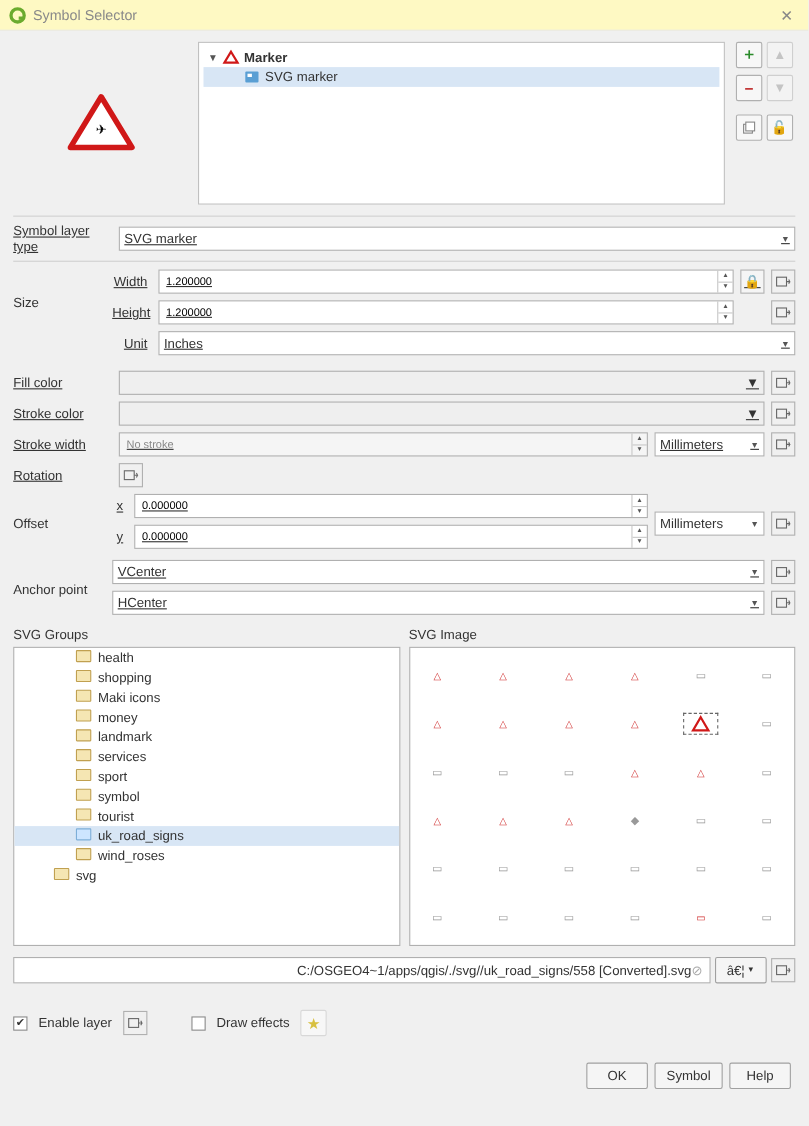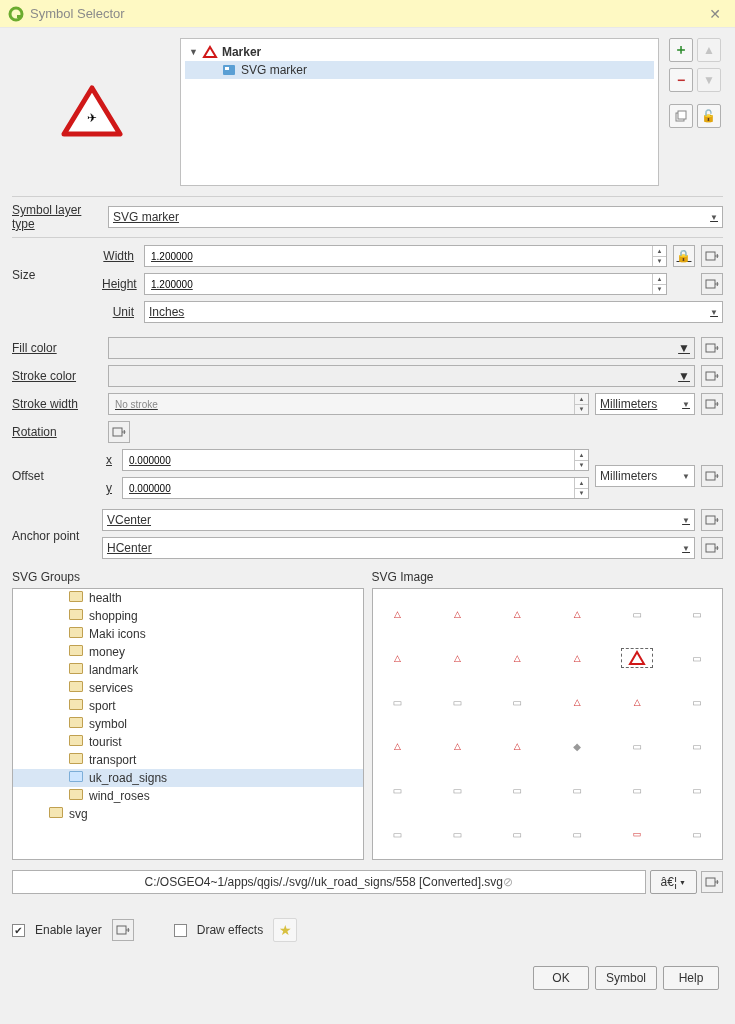--- a/index.html
+++ b/index.html
@@ -54,21 +54,21 @@
 .list-item.selected { background:#d8e6f5; }
 .folder-icon { width:14px; height:11px; background:#f5e6b3; border:1px solid #c0a050; border-radius:1px; display:inline-block; }
 .folder-icon.open { background:#cde5ff; border-color:#7daed8; }
 
 .svg-grid { display:grid; grid-template-columns: repeat(6, 1fr); gap: 26px 30px; padding: 16px 10px; }
 .svg-cell { height:18px; display:flex; align-items:center; justify-content:center; font-size:10px; color:#999; }
 .svg-cell.tri { color:#d03030; font-size:9px; }
 .svg-cell.sel { outline: 1px dashed #666; }
 
 .path-row { display:flex; align-items:center; gap:4px; margin-top:10px; }
-.path-input { flex:1; height:24px; border:1px solid #b0b0b0; background:#fff; display:flex; align-items:center; padding:0 6px; justify-content:center; }
+.path-input { flex:1; height:24px; border:1px solid #b0b0b0; background:#fff; display:flex; align-items:center; padding:0 6px; justify-content:flex-end; }
 
 .footer-row { display:flex; align-items:center; gap:10px; margin-top:24px; }
 .checkbox { width:13px; height:13px; border:1px solid #888; background:#fff; display:inline-flex; align-items:center; justify-content:center; font-size:10px; }
 
 .dialog-btns { display:flex; justify-content:flex-end; gap:6px; margin-top:24px; padding-right:4px; }
 .push-btn { min-width:56px; height:24px; border:1px solid #a0a0a0; background:#f5f5f5; display:flex; align-items:center; justify-content:center; cursor:pointer; border-radius:2px; padding:0 10px; }
 
 .star-icon { color:#d8c040; font-size:14px; }
 </style>
 </head>
@@ -359,24 +359,20 @@
             <span>sport</span>
           </div>
           <div class="list-item">
             <span class="folder-icon"></span>
             <span>symbol</span>
           </div>
           <div class="list-item">
             <span class="folder-icon"></span>
             <span>tourist</span>
           </div>
-          <div class="list-item">
-            <span class="folder-icon"></span>
-            <span>transport</span>
-          </div>
           <div class="list-item selected">
             <span class="folder-icon open"></span>
             <span>uk_road_signs</span>
           </div>
           <div class="list-item">
             <span class="folder-icon"></span>
             <span>wind_roses</span>
           </div>
           <div class="list-item depth0">
             <span class="folder-icon"></span>

